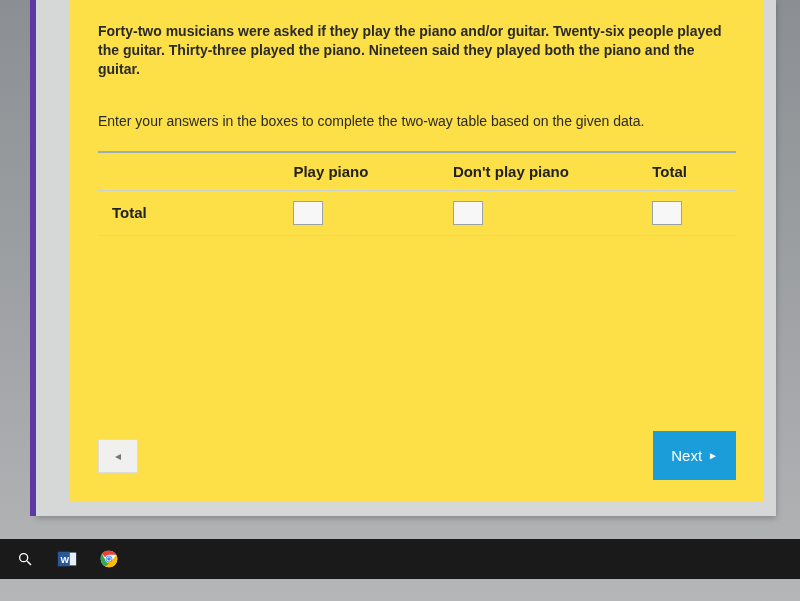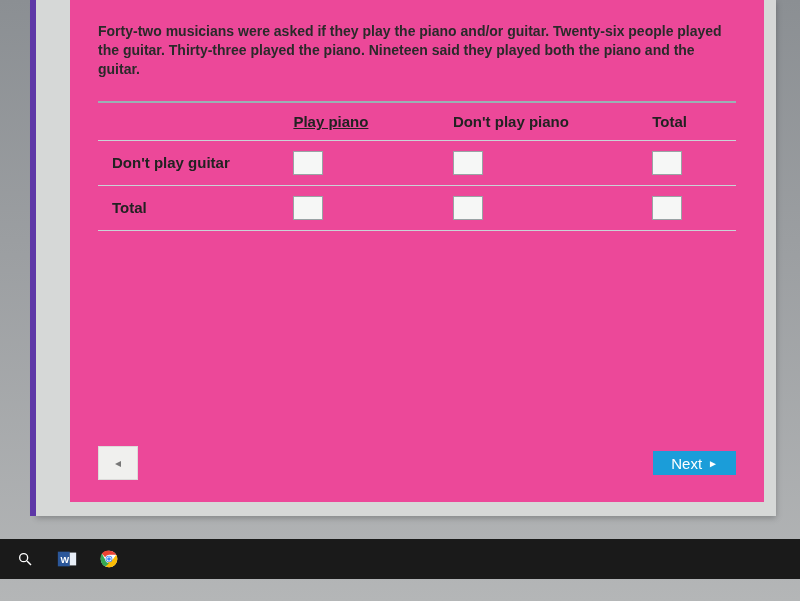--- a/index.html
+++ b/index.html
@@ -17,21 +17,21 @@
     left: 36px; top: 0;
     width: 740px; height: 516px;
     background: #d6d8d7;
     box-shadow: -6px 0 0 #5e37a7, 0 2px 6px rgba(0,0,0,.25);
   }
 
   .card {
     position: absolute;
     left: 34px; top: 0;
     right: 12px; bottom: 14px;
-    background: #ec4899;
+    background: #fde047;
     padding: 22px 28px 18px 28px;
   }
 
   .qtext {
     font-size: 14px;
     font-weight: 600;
     color: #2a2a2a;
     line-height: 1.35;
   }
 
@@ -51,21 +51,21 @@
   table.two-way th, table.two-way td {
     text-align: left;
     padding: 10px 6px;
     border-top: 1px solid #c9d3d6;
     border-bottom: 1px solid #c9d3d6;
     font-weight: 700;
     color: #222;
   }
   table.two-way thead th { border-top: 2px solid #9bb0b5; }
   table.two-way .rowlabel { width: 190px; padding-left: 14px; }
-  table.two-way .col-pp { width: 160px; text-decoration: underline; }
+  table.two-way .col-pp { width: 160px; }
   table.two-way .col-dpp { width: 200px; }
   table.two-way .col-tot { width: 90px; }
 
   .answer-box {
     width: 30px; height: 24px;
     border: 1px solid #9aa3a5;
     background: #f6f7f6;
     font-size: 13px;
     text-align: center;
     padding: 0;
@@ -79,21 +79,21 @@
   .btn-prev {
     width: 40px; height: 34px;
     background: #f0f0ee;
     border: 1px solid #dcdcda;
     color: #777;
     font-size: 12px;
     cursor: pointer;
     display:flex;align-items:center;justify-content:center;
   }
   .btn-next {
-    height: 24px;
+    height: 49px;
     padding: 0 18px;
     background: #1b9dd9;
     border: none;
     color: #fff;
     font-size: 15px;
     font-weight: 500;
     cursor: pointer;
     display:flex;align-items:center;gap:6px;
   }
   .btn-next .tri { font-size:10px; }
@@ -130,38 +130,33 @@
 </head>
 <body>
 
 <div class="desktop">
 
   <div class="window">
     <div class="card">
 
       <p class="qtext">Forty-two musicians were asked if they play the piano and/or guitar. Twenty-six people played the guitar. Thirty-three played the piano. Nineteen said they played both the piano and the guitar.</p>
 
+      <p class="instruction">Enter your answers in the boxes to complete the two-way table based on the given data.</p>
 
       <table class="two-way">
         <thead>
           <tr>
             <th class="rowlabel"></th>
             <th class="col-pp">Play piano</th>
             <th class="col-dpp">Don't play piano</th>
             <th class="col-tot">Total</th>
           </tr>
         </thead>
         <tbody>
           <tr>
-            <td class="rowlabel">Don't play guitar</td>
-            <td><input class="answer-box" value="" style=""></td>
-            <td><input class="answer-box" value="" style=""></td>
-            <td><input class="answer-box" value="" style=""></td>
-          </tr>
-          <tr>
             <td class="rowlabel">Total</td>
             <td><input class="answer-box" value="" style=""></td>
             <td><input class="answer-box" value="" style=""></td>
             <td><input class="answer-box" value="" style=""></td>
           </tr>
         </tbody>
       </table>
 
       <div class="navrow">
         <button class="btn-prev">

